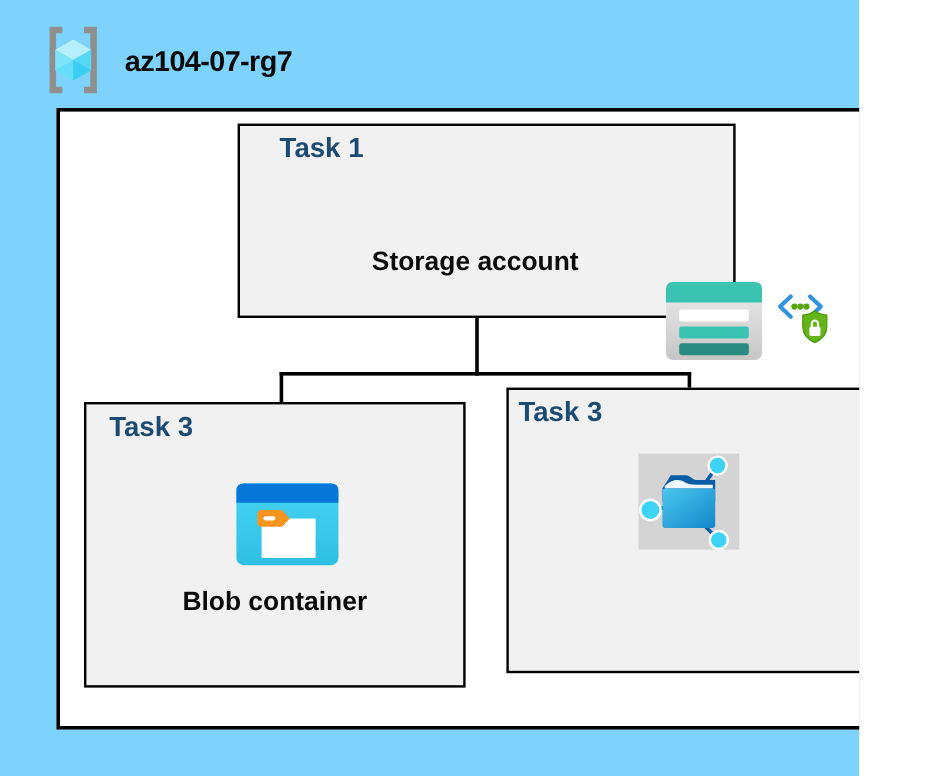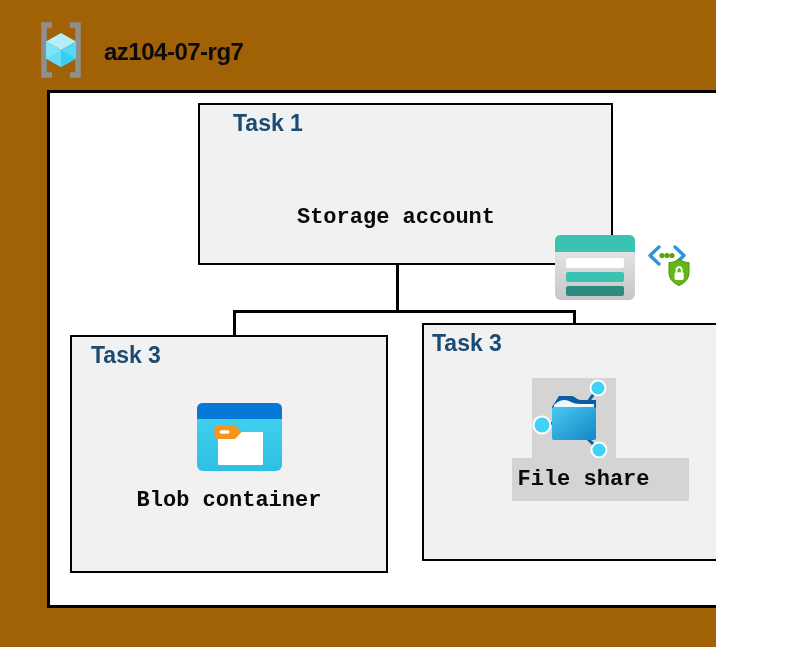--- a/index.html
+++ b/index.html
@@ -1,30 +1,30 @@
 <!DOCTYPE html>
 <html><head>
 <meta charset="utf-8">
 <style>
   html,body{margin:0;padding:0;background:#ffffff;}
   #canvas{
-    position:relative;width:716px;height:647px;background:#a16207;overflow:hidden;
+    position:relative;width:716px;height:647px;background:#7dd3fc;overflow:hidden;
     font-family:"Liberation Sans","DejaVu Sans",sans-serif;font-weight:700;color:#0a0a0a;
   }
   .abs{position:absolute;}
   
   #rg-title{left:104px;top:38px;font-size:24px;letter-spacing:-0.5px;}
   
   #rg-box{left:47px;top:90px;width:701px;height:518px;border:3px solid #000;background:#fff;box-sizing:border-box;}
   .task-box{background:#f1f1f1;border:2.5px solid #000;box-sizing:border-box;}
   #task1-box{left:198px;top:103px;width:415px;height:162px;padding-left:26px;}
   #task2-box{left:70px;top:335px;width:318px;height:238px;}
   #task3-box{left:422px;top:323px;width:302px;height:238px;}
   .task-label{position:absolute;font-size:23px;color:#1b4a72;}
-  .item-label{position:absolute;font-size:22px;color:#0a0a0a;text-align:center;font-family:Liberation Mono, monospace;}
+  .item-label{position:absolute;font-size:22px;color:#0a0a0a;text-align:center;}
   
   .line{position:absolute;background:#000;}
   #conn-stem{left:396px;top:237px;width:3px;height:76px;}
   #conn-h{left:233px;top:310px;width:343px;height:3px;}
   #conn-blob{left:233px;top:310px;width:3px;height:92px;}
   #conn-share{left:573px;top:310px;width:3px;height:80px;}
   
   #rg-icon{left:35px;top:21px;width:52px;height:58px;}
   #storage-icon{left:355px;top:130px;width:80px;height:65px;}
   #endpoint-icon{left:445px;top:133px;width:50px;height:52px;background:#ffffff;}
@@ -119,18 +119,15 @@
         <path d="M13 47 L26 44" stroke="#0b5ca6" stroke-width="3" fill="none"></path>
         <path d="M65 70 L52 57" stroke="#0b5ca6" stroke-width="3" fill="none"></path>
         <path d="M20 29 L27 18 H40 C44 19 45 22 49 22 H64 V40 H20 Z" fill="#0b5ca6"></path>
         <path d="M22 27 C28 21 34 21 39 24 C43 26 47 26 51 26 H62 V29 H22 Z" fill="#eef8fe"></path>
         <rect x="20" y="29" width="44" height="33" rx="2" fill="url(#fs)"></rect>
         <circle cx="66" cy="10" r="7.5" fill="#3fd3f6" stroke="#ffffff" stroke-width="2"></circle>
         <circle cx="10" cy="47" r="8.5" fill="#3fd3f6" stroke="#ffffff" stroke-width="2"></circle>
         <circle cx="67" cy="72" r="7.5" fill="#3fd3f6" stroke="#ffffff" stroke-width="2"></circle>
       </svg>
     </div>
-    <div id="share-label-bg" class="abs">
-      <div class="item-label">File share</div>
-    </div>
   </div>
 
 </div>
 
 </body></html>

